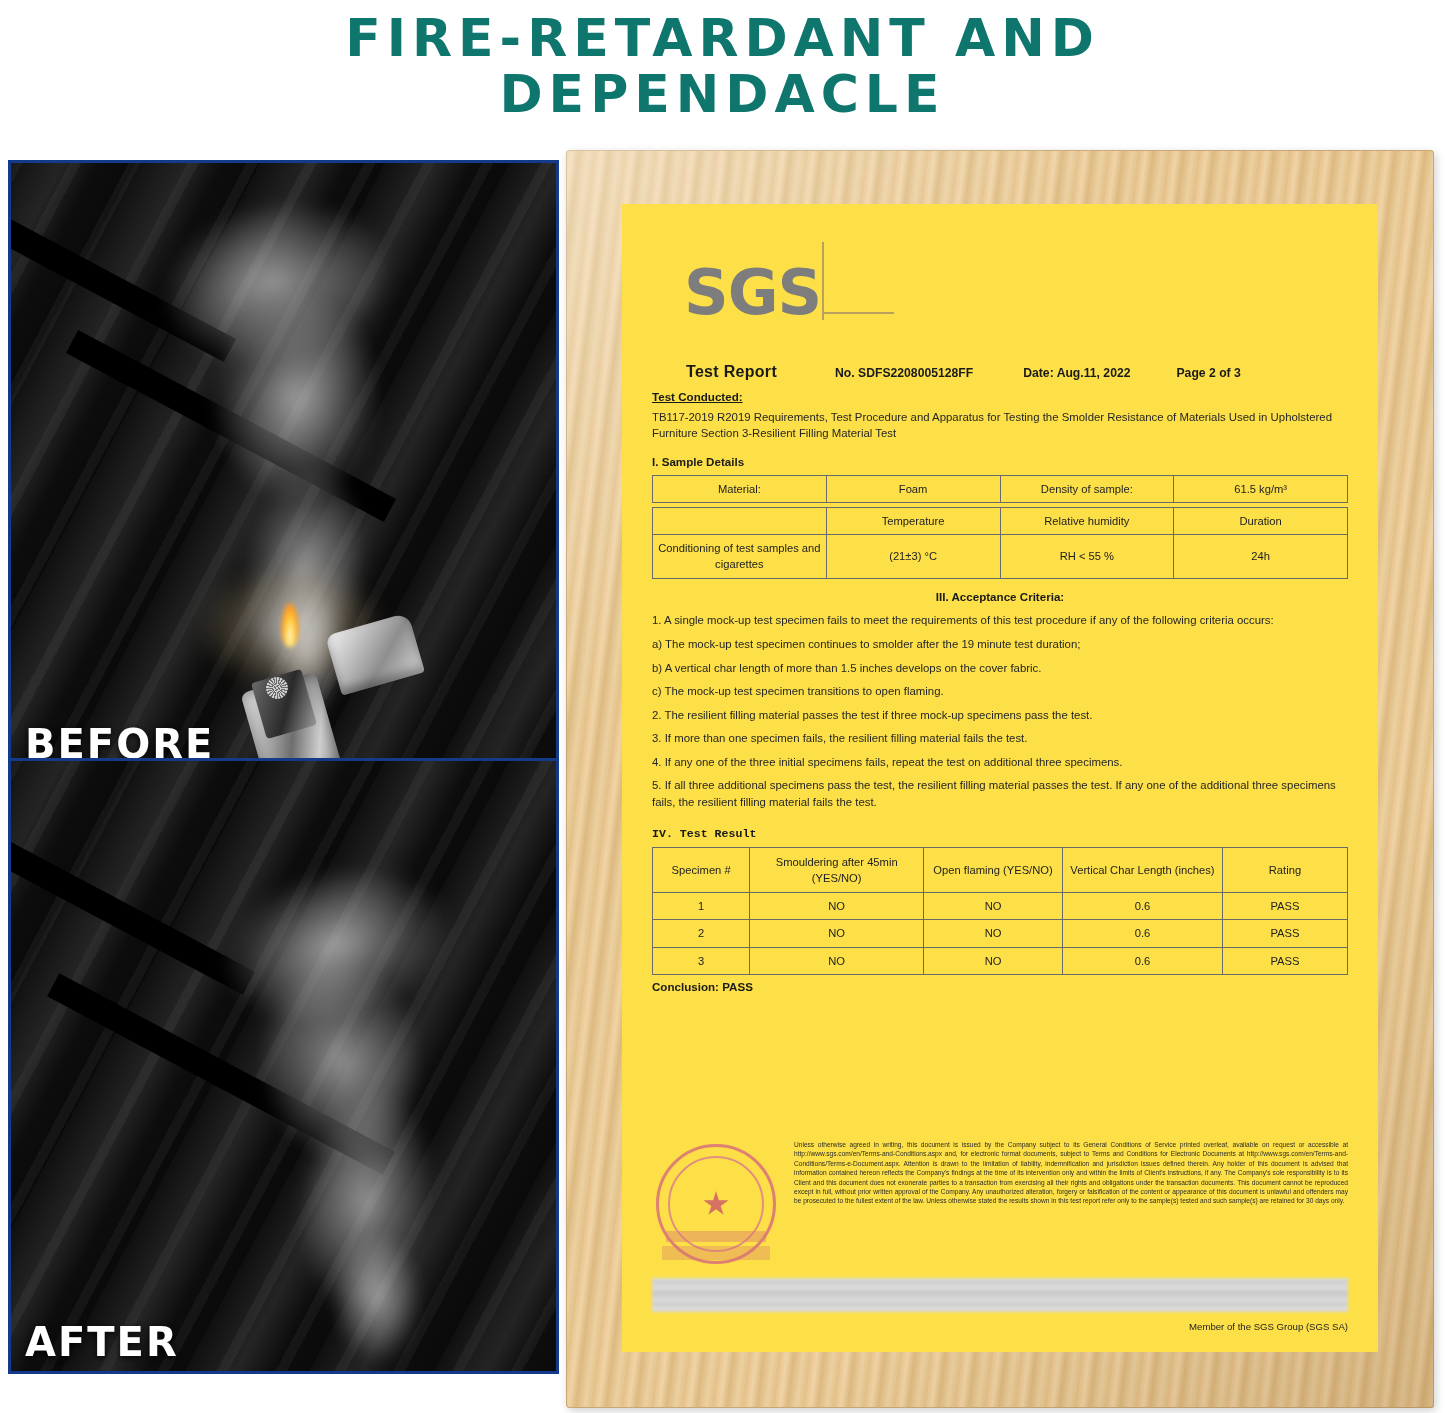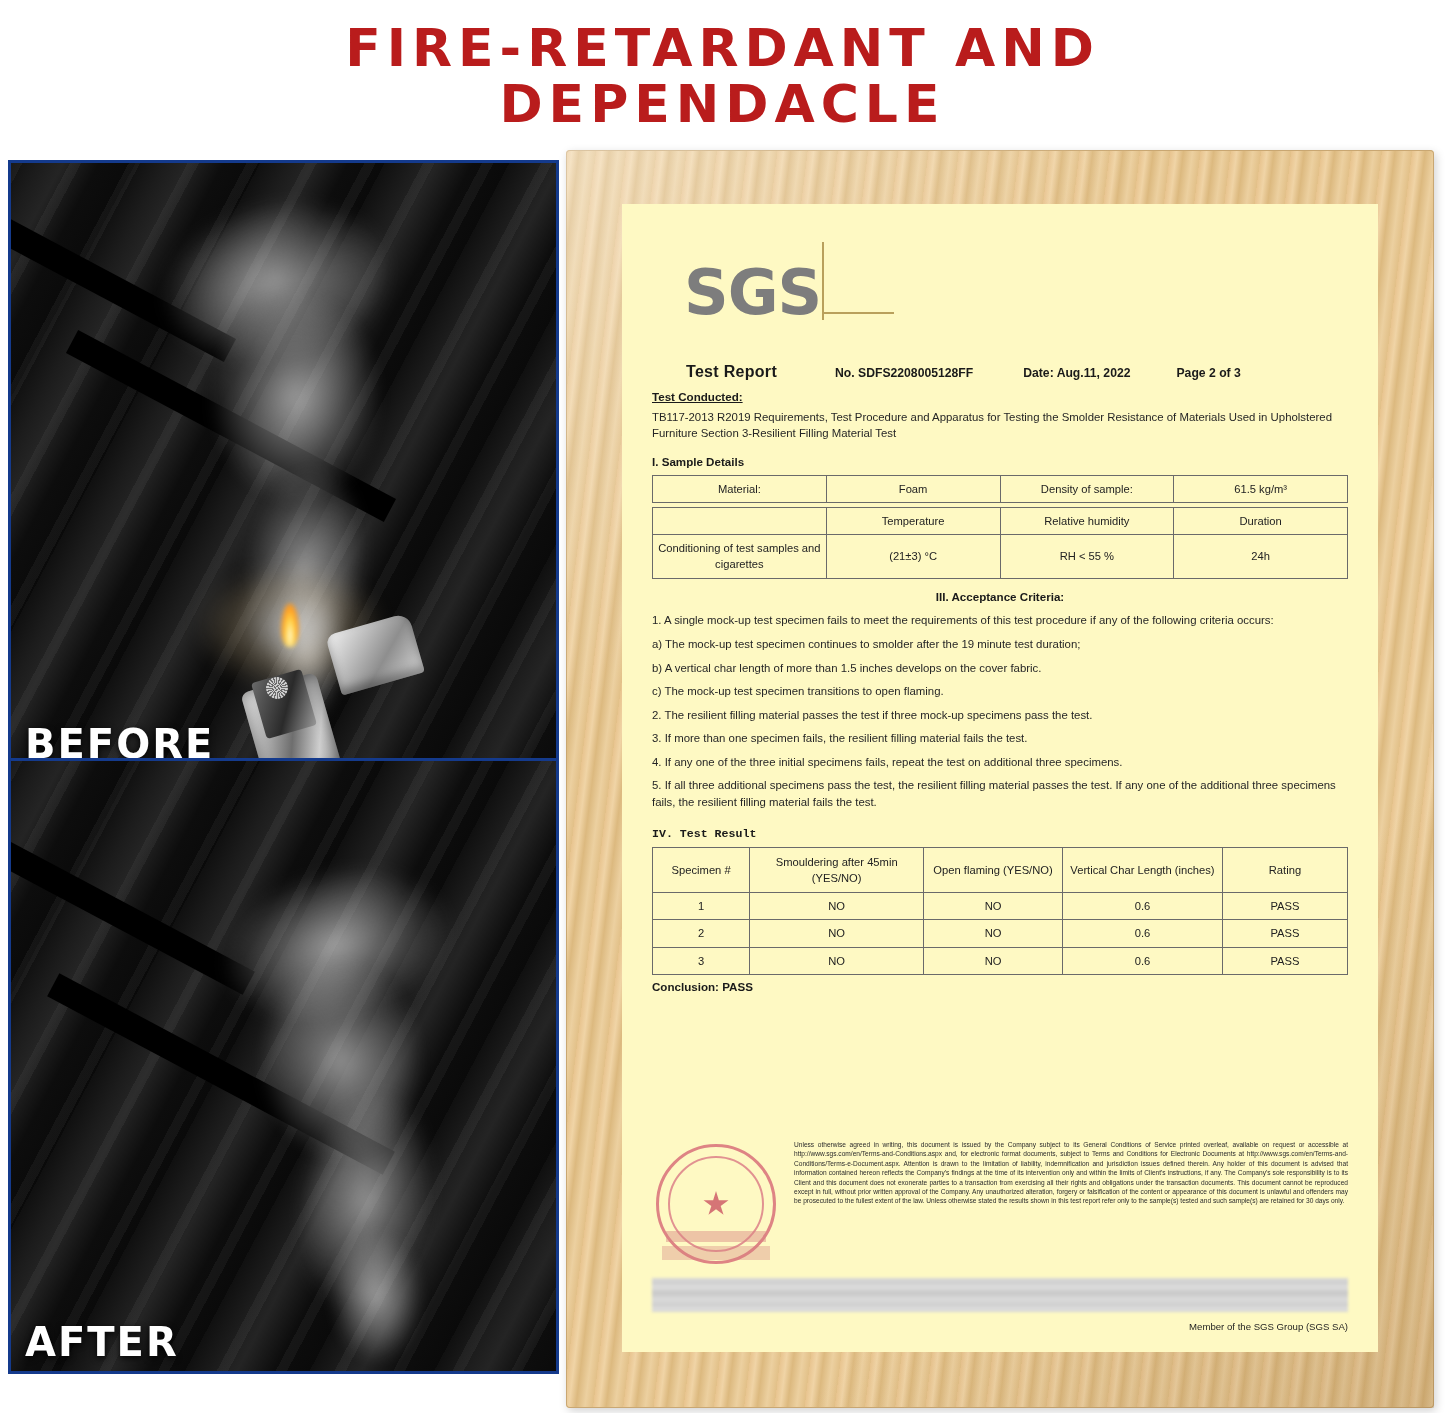--- a/index.html
+++ b/index.html
@@ -12,22 +12,22 @@
     height: 1413px;
     font-family: "Liberation Sans", sans-serif;
     position: relative;
     overflow: hidden;
   }
 
   
   .headline {
     width: 100%;
     text-align: center;
-    padding-top: 20px;
-    color: #b91c1c;
+    padding-top: 10px;
+    color: #0f766e;
     font-weight: bold;
     font-size: 52px;
     letter-spacing: 6px;
     line-height: 1.08;
     font-family: "DejaVu Sans", sans-serif;
   }
   .headline .l1 { display: block; }
   .headline .l2 { display: block; }
 
   
@@ -183,21 +183,21 @@
     background: #ffffff;
     box-shadow: -2px -2px 5px rgba(90,60,20,0.35) inset,
                  2px  2px 5px rgba(255,255,255,0.5) inset;
     overflow: hidden;
   }
 
   
   .doc {
     position: absolute;
     inset: 0;
-    background: #fef9c3;
+    background: #fde047;
     color: #1a1a1a;
     font-size: 11.2px;
     line-height: 1.45;
     padding: 26px 30px 10px 30px;
     box-sizing: border-box;
     font-family: "Liberation Sans", sans-serif;
   }
 
   .sgs-logo {
     font-family: "DejaVu Sans", sans-serif;
@@ -392,21 +392,21 @@
         </div>
 
         <div class="doc-head">
           <span class="title">Test Report</span>
           <span class="no">No. SDFS2208005128FF</span>
           <span class="date">Date: Aug.11, 2022</span>
           <span class="page">Page 2 of  3</span>
         </div>
 
         <div class="sec-label underline">Test Conducted:</div>
-        <div class="para">TB117-2013 R2019 Requirements, Test Procedure and Apparatus for Testing the Smolder Resistance of Materials Used in Upholstered Furniture Section 3-Resilient Filling Material Test</div>
+        <div class="para">TB117-2019 R2019 Requirements, Test Procedure and Apparatus for Testing the Smolder Resistance of Materials Used in Upholstered Furniture Section 3-Resilient Filling Material Test</div>
 
         <div class="sec-label" style="margin-top:12px;">I. Sample Details</div>
         <table class="t">
           <tbody>
               <tr>
             <td style="width:25%">Material:</td>
             <td style="width:25%">Foam</td>
             <td style="width:25%">Density of sample:</td>
             <td style="width:25%">61.5 kg/m³</td>
           </tr>

